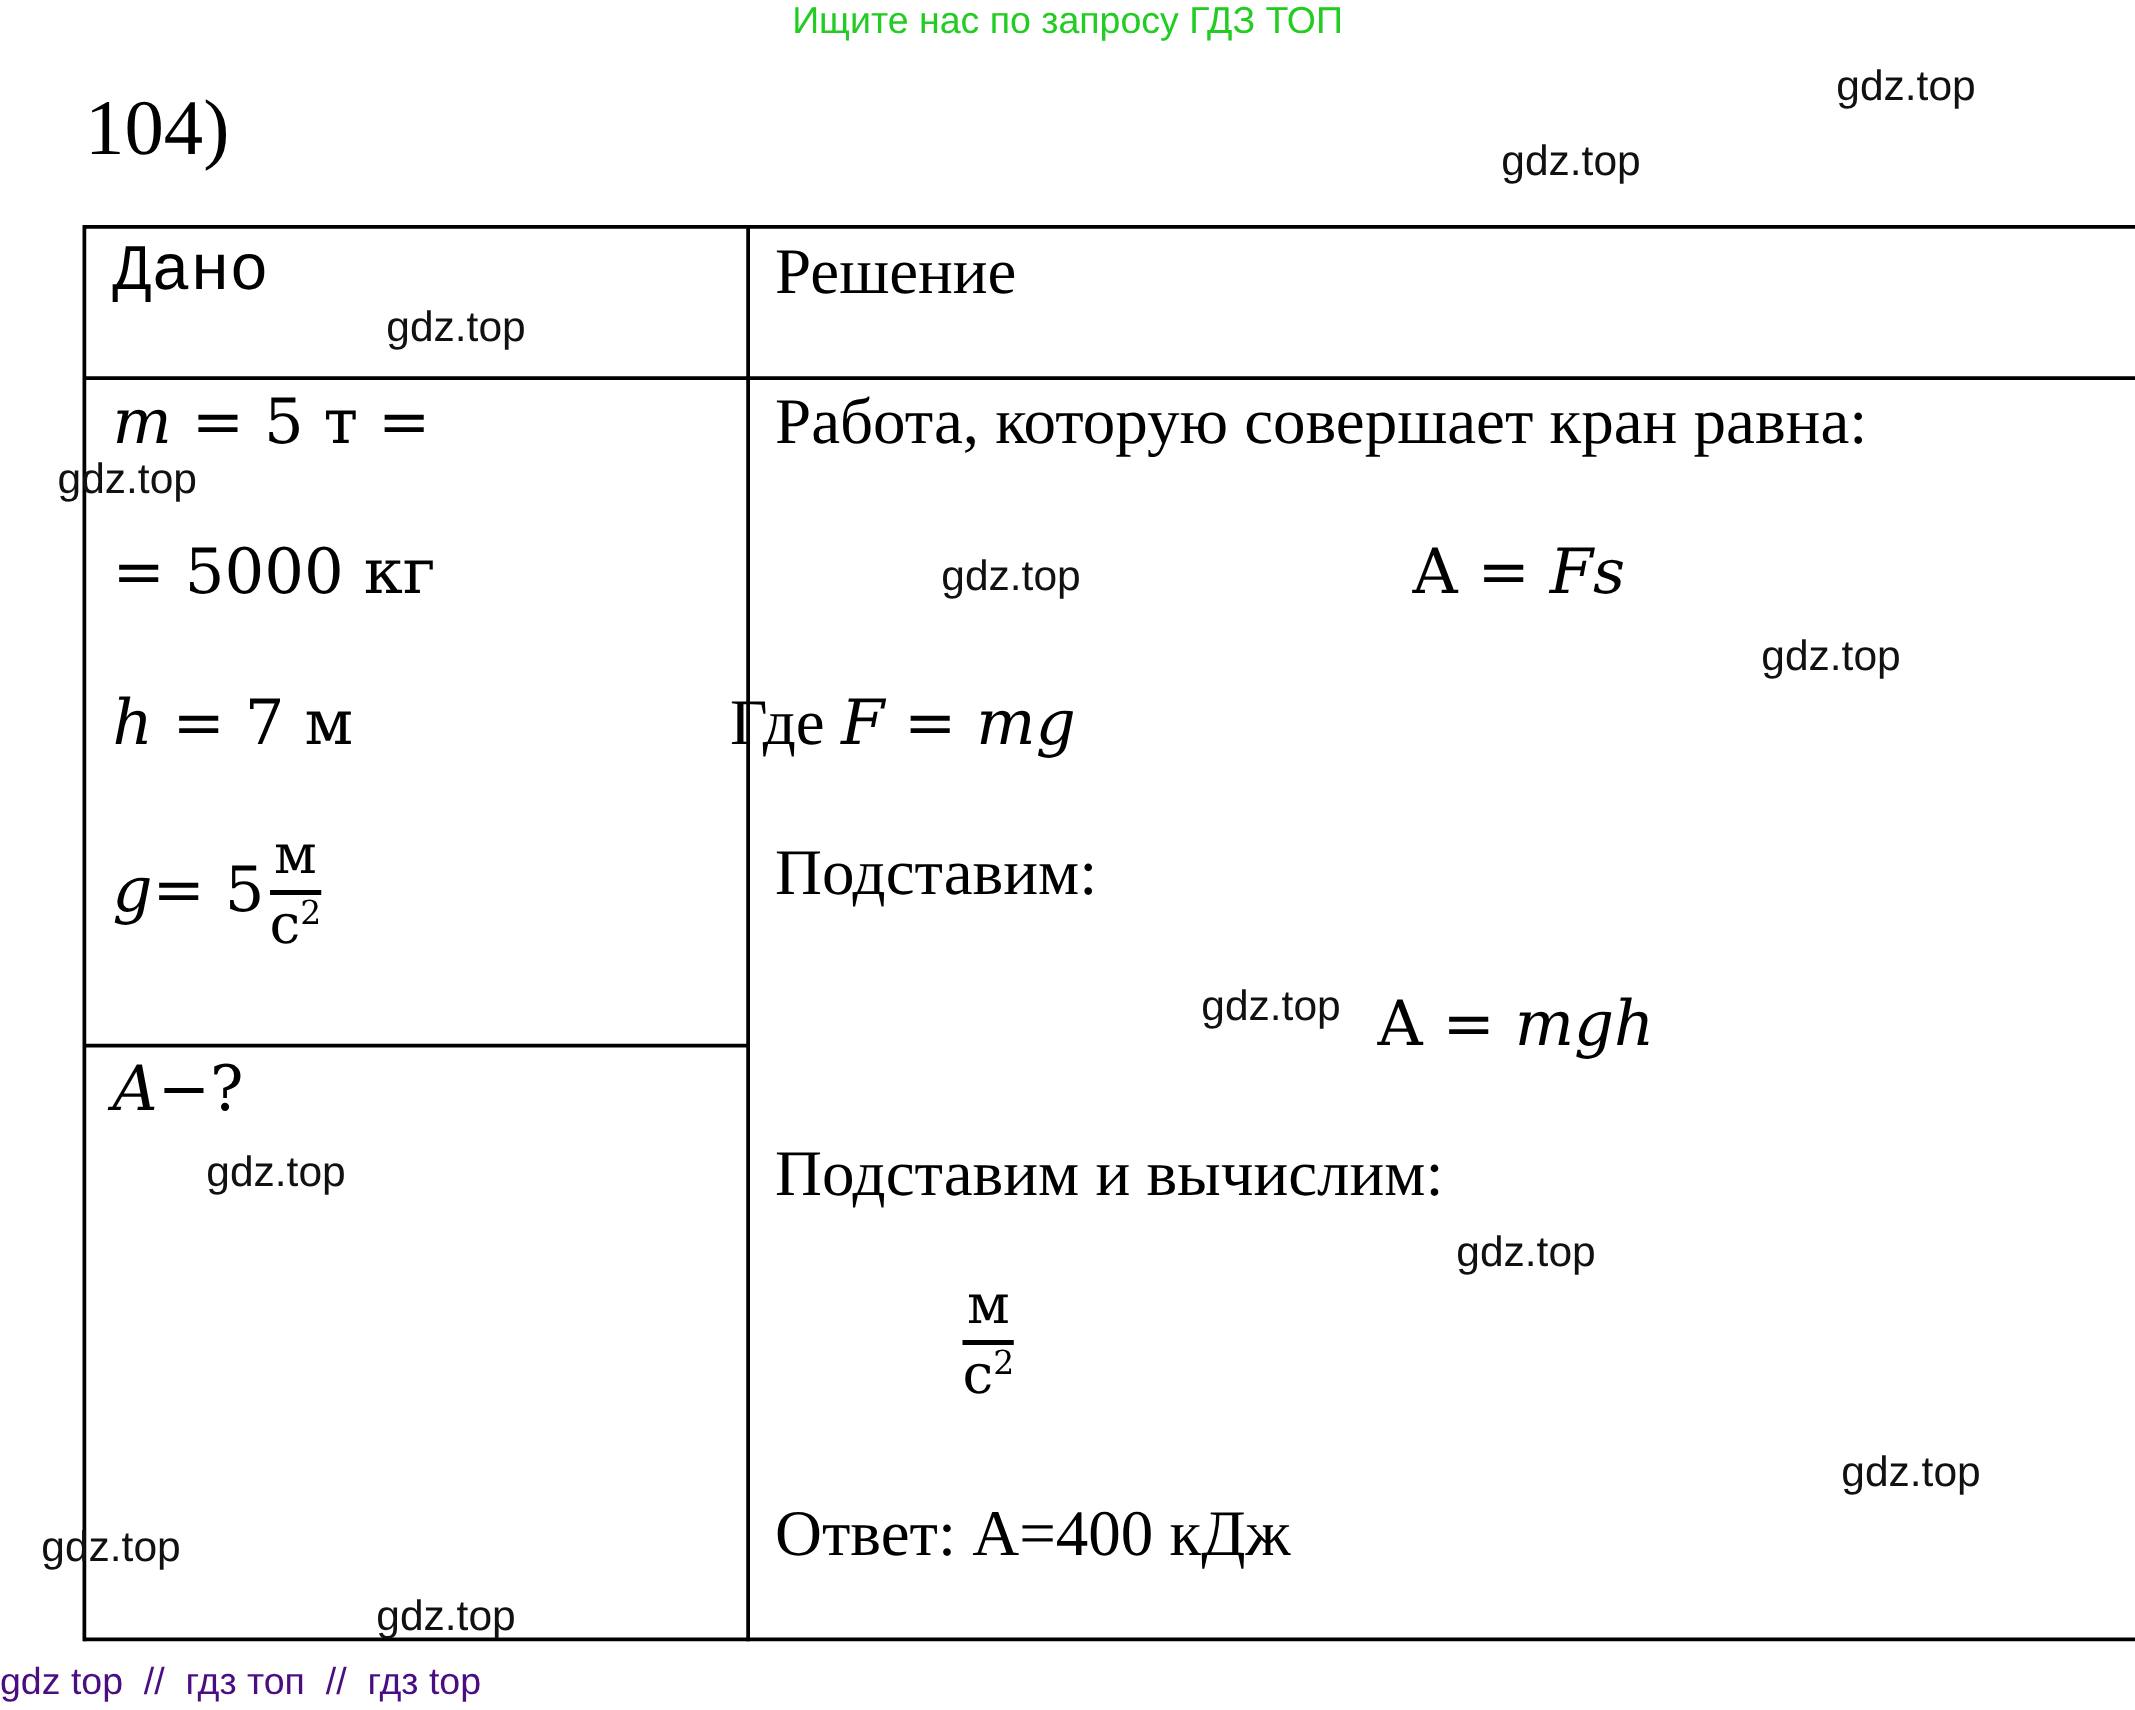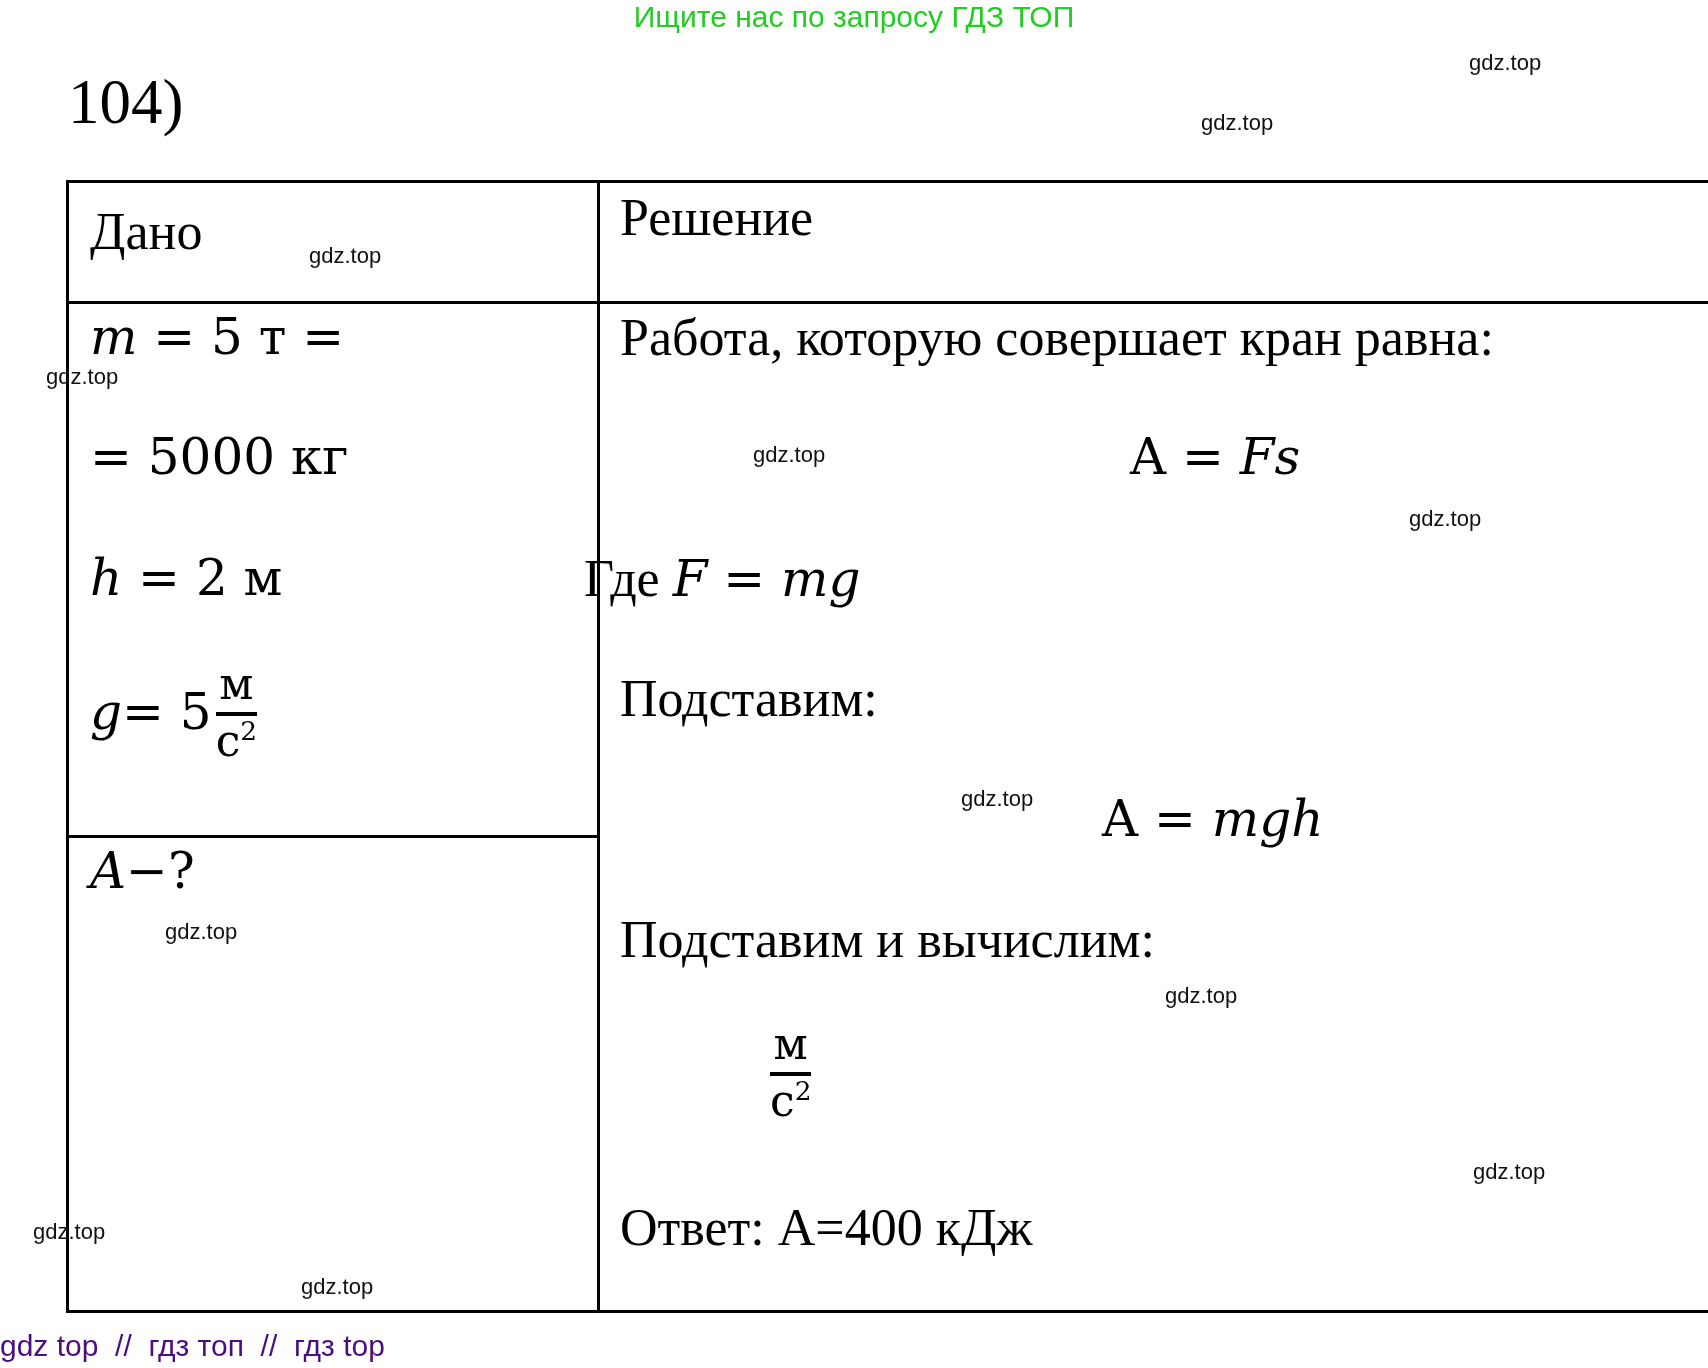--- a/index.html
+++ b/index.html
@@ -1,20 +1,20 @@
 <!DOCTYPE html>
 <html><head>
 <meta charset="utf-8">
 <style>
   html, body { margin:0; padding:0; background:#ffffff; }
   body { width:1708px; height:1368px; position:relative; overflow:hidden; }
   .abs { position:absolute; white-space:nowrap; }
   .serif { font-family:"Liberation Serif", "DejaVu Serif", serif; color:#000; }
   .math { font-family:"DejaVu Serif", "Liberation Serif", serif; color:#000; }
-  .wm { font-family:"Liberation Sans", "DejaVu Sans", sans-serif; color:#111; font-size:22px; }
+  .wm { font-family:"Liberation Sans", "DejaVu Sans", sans-serif; color:#111; font-size:34px; }
   .it { font-style:italic; }
   .banner { font-family:"Liberation Sans", "DejaVu Sans", sans-serif; color:#22cc22; font-size:30px; }
   .footer { font-family:"Liberation Sans", "DejaVu Sans", sans-serif; color:#4b0e82; font-size:30px; }
   .hline { position:absolute; background:#000; height:3px; }
   .vline { position:absolute; background:#000; width:3px; }
   .frac { display:inline-flex; flex-direction:column; align-items:center; vertical-align:middle; margin:0 4px; }
   .frac .num { line-height:1; padding-bottom:6px; }
   .frac .bar { height:4px; background:#000; align-self:stretch; }
   .frac .den { line-height:1; padding-top:2px; }
   sup { font-size:0.6em; }
@@ -28,29 +28,29 @@
 
 <div>
   <div class="hline" style="left:67px; top:180px; width:1641px;"></div>
   <div class="hline" style="left:67px; top:301px; width:1641px;"></div>
   <div class="hline" style="left:67px; top:835px; width:532px;"></div>
   <div class="hline" style="left:67px; top:1310px; width:1641px;"></div>
   <div class="vline" style="left:66px; top:180px; height:1133px;"></div>
   <div class="vline" style="left:597px; top:180px; height:1133px;"></div>
 </div>
 
-<div class="abs serif" style="left:90px; top:202px; font-size:52px;">Дано</div>
+<div class="abs serif" style="left:90px; top:188px; font-size:52px;font-family:Liberation Mono, monospace;">Дано</div>
 <div class="abs serif" style="left:620px; top:188px; font-size:52px;">Решение</div>
 
 <div class="abs math" style="left:90px; top:308px; font-size:50px;">
   <span class="it">m</span><span> = 5 т =</span>
 </div>
 <div class="abs math" style="left:90px; top:428px; font-size:50px;">= 5000 кг</div>
 <div class="abs math" style="left:90px; top:549px; font-size:50px;">
-  <span class="it">h</span><span> = 2 м</span>
+  <span class="it">h</span><span> = 7 м</span>
 </div>
 <div class="abs math" style="left:90px; top:662px; font-size:50px; display:flex; align-items:center;">
   <span class="it">g</span>
     <span> = 5</span>
   <span class="frac">
     <span class="num" style="font-size:44px;">м</span>
     <span class="bar"></span>
     <span class="den" style="font-size:44px;"><span>с</span><sup>2</sup></span>
   </span>
 </div>

